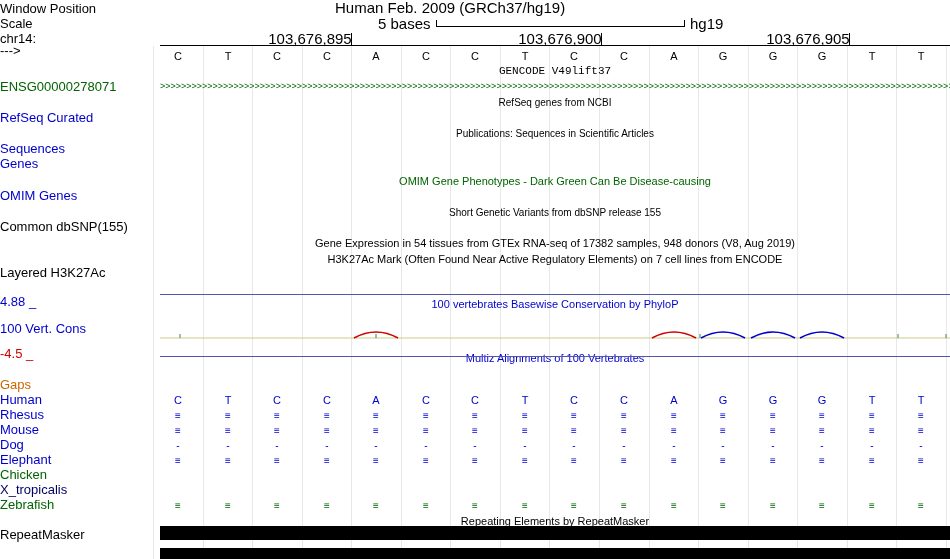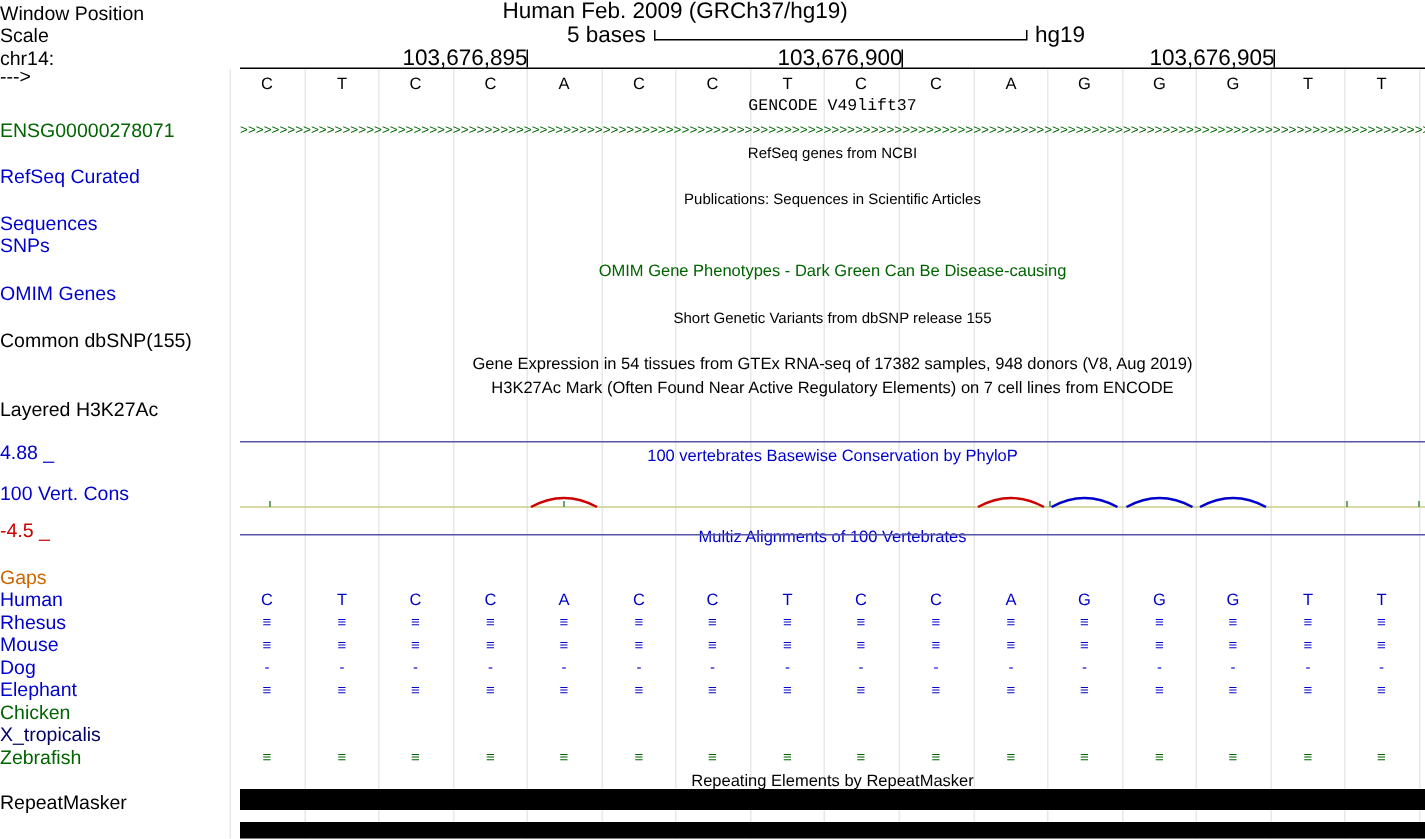--- a/index.html
+++ b/index.html
@@ -216,21 +216,21 @@
   <div id="cons-peaks"></div>
 
   <div id="left-labels">
       <div class="lbl" style="left: 0px; top: 3px; width: 152px; color: rgb(0, 0, 0);">Window Position</div>
       <div class="lbl" style="left: 0px; top: 18px; width: 152px; color: rgb(0, 0, 0);">Scale</div>
       <div class="lbl" style="left: 0px; top: 33px; width: 152px; color: rgb(0, 0, 0);">chr14:</div>
       <div class="lbl" style="left: 0px; top: 45px; width: 152px; color: rgb(0, 0, 0);">---&gt;</div>
       <div class="lbl" style="left: 0px; top: 81px; width: 152px; color: rgb(0, 100, 0);">ENSG00000278071</div>
       <div class="lbl" style="left: 0px; top: 112px; width: 152px; color: rgb(0, 0, 204);">RefSeq Curated</div>
       <div class="lbl" style="left: 0px; top: 143px; width: 152px; color: rgb(0, 0, 204);">Sequences</div>
-      <div class="lbl" style="left: 0px; top: 158px; width: 152px; color: rgb(0, 0, 204);">SNPs</div>
+      <div class="lbl" style="left: 0px; top: 158px; width: 152px; color: rgb(0, 0, 204);">Genes</div>
       <div class="lbl" style="left: 0px; top: 190px; width: 152px; color: rgb(0, 0, 204);">OMIM Genes</div>
       <div class="lbl" style="left: 0px; top: 221px; width: 152px; color: rgb(0, 0, 0);">Common dbSNP(155)</div>
       <div class="lbl" style="left: 0px; top: 267px; width: 152px; color: rgb(0, 0, 0);">Layered H3K27Ac</div>
       <div class="lbl" style="left: 0px; top: 296px; width: 152px; color: rgb(0, 0, 204);">4.88 _</div>
       <div class="lbl" style="left: 0px; top: 323px; width: 152px; color: rgb(0, 0, 204);">100 Vert. Cons</div>
       <div class="lbl" style="left: 0px; top: 348px; width: 152px; color: rgb(204, 0, 0);">-4.5 _</div>
       <div class="lbl" style="left: 0px; top: 379px; width: 152px; color: rgb(204, 102, 0);">Gaps</div>
       <div class="lbl" style="left: 0px; top: 394px; width: 152px; color: rgb(0, 0, 204);">Human</div>
       <div class="lbl" style="left: 0px; top: 409px; width: 152px; color: rgb(0, 0, 204);">Rhesus</div>
       <div class="lbl" style="left: 0px; top: 424px; width: 152px; color: rgb(0, 0, 204);">Mouse</div>

